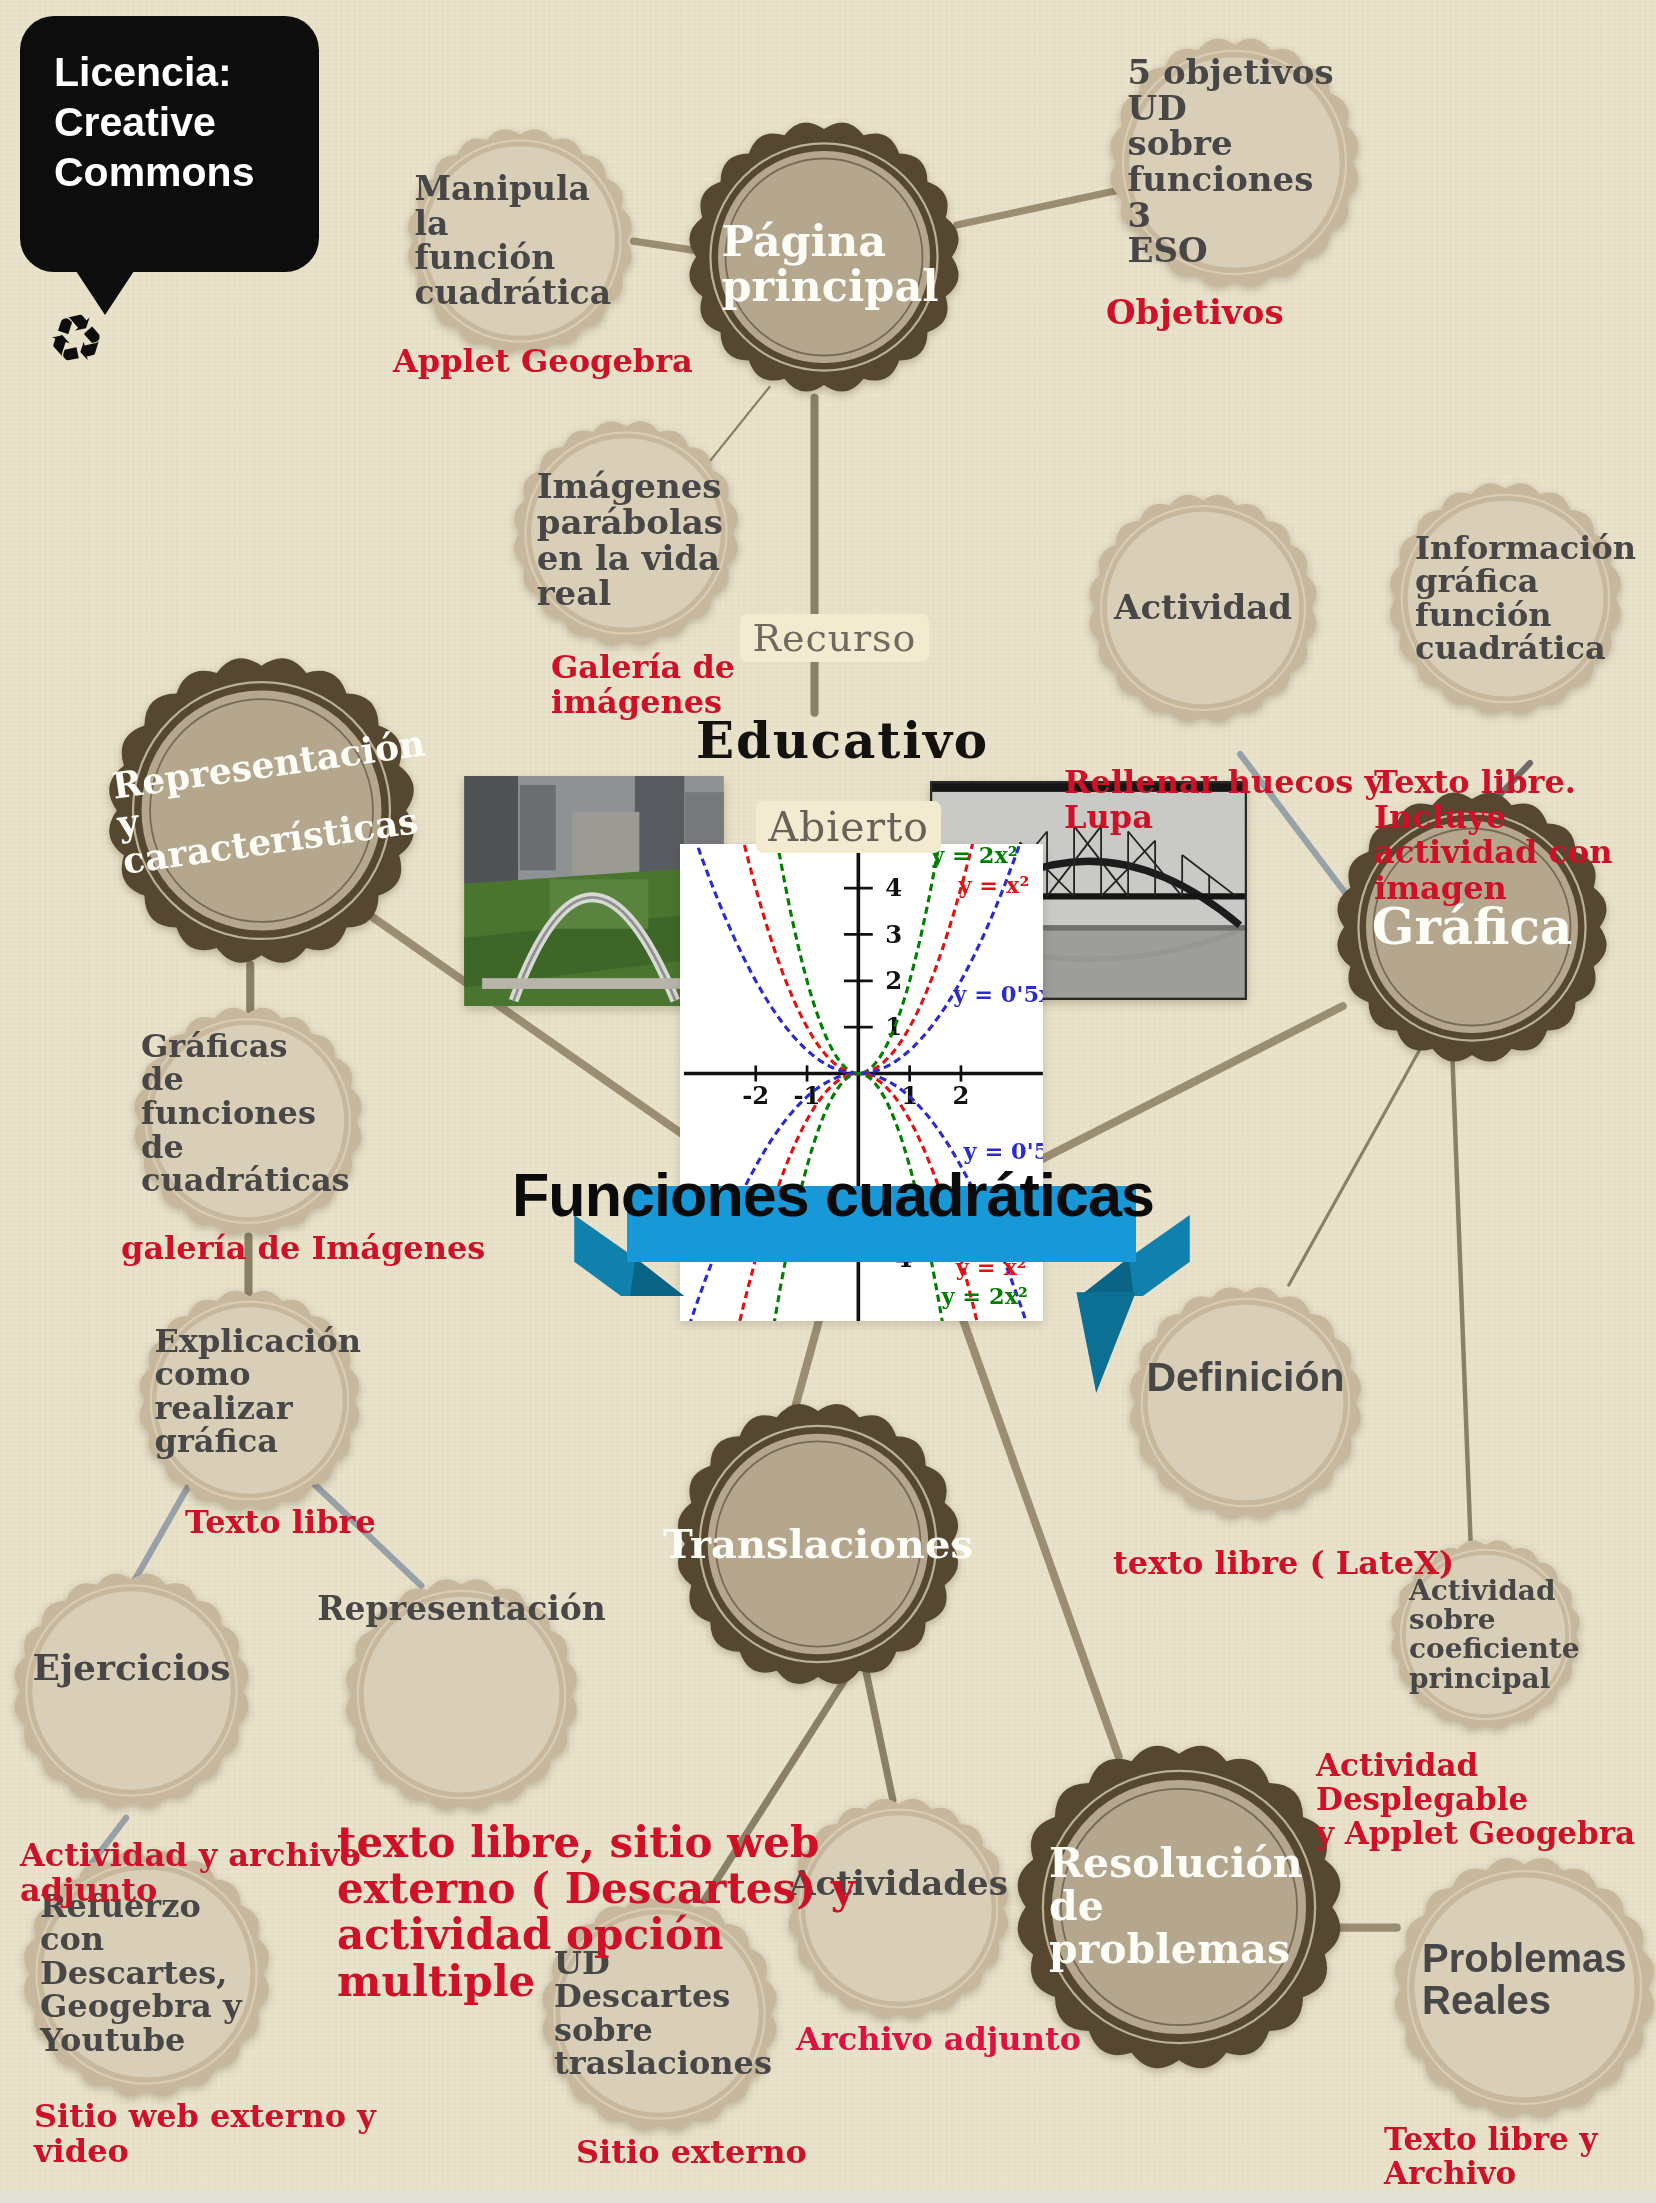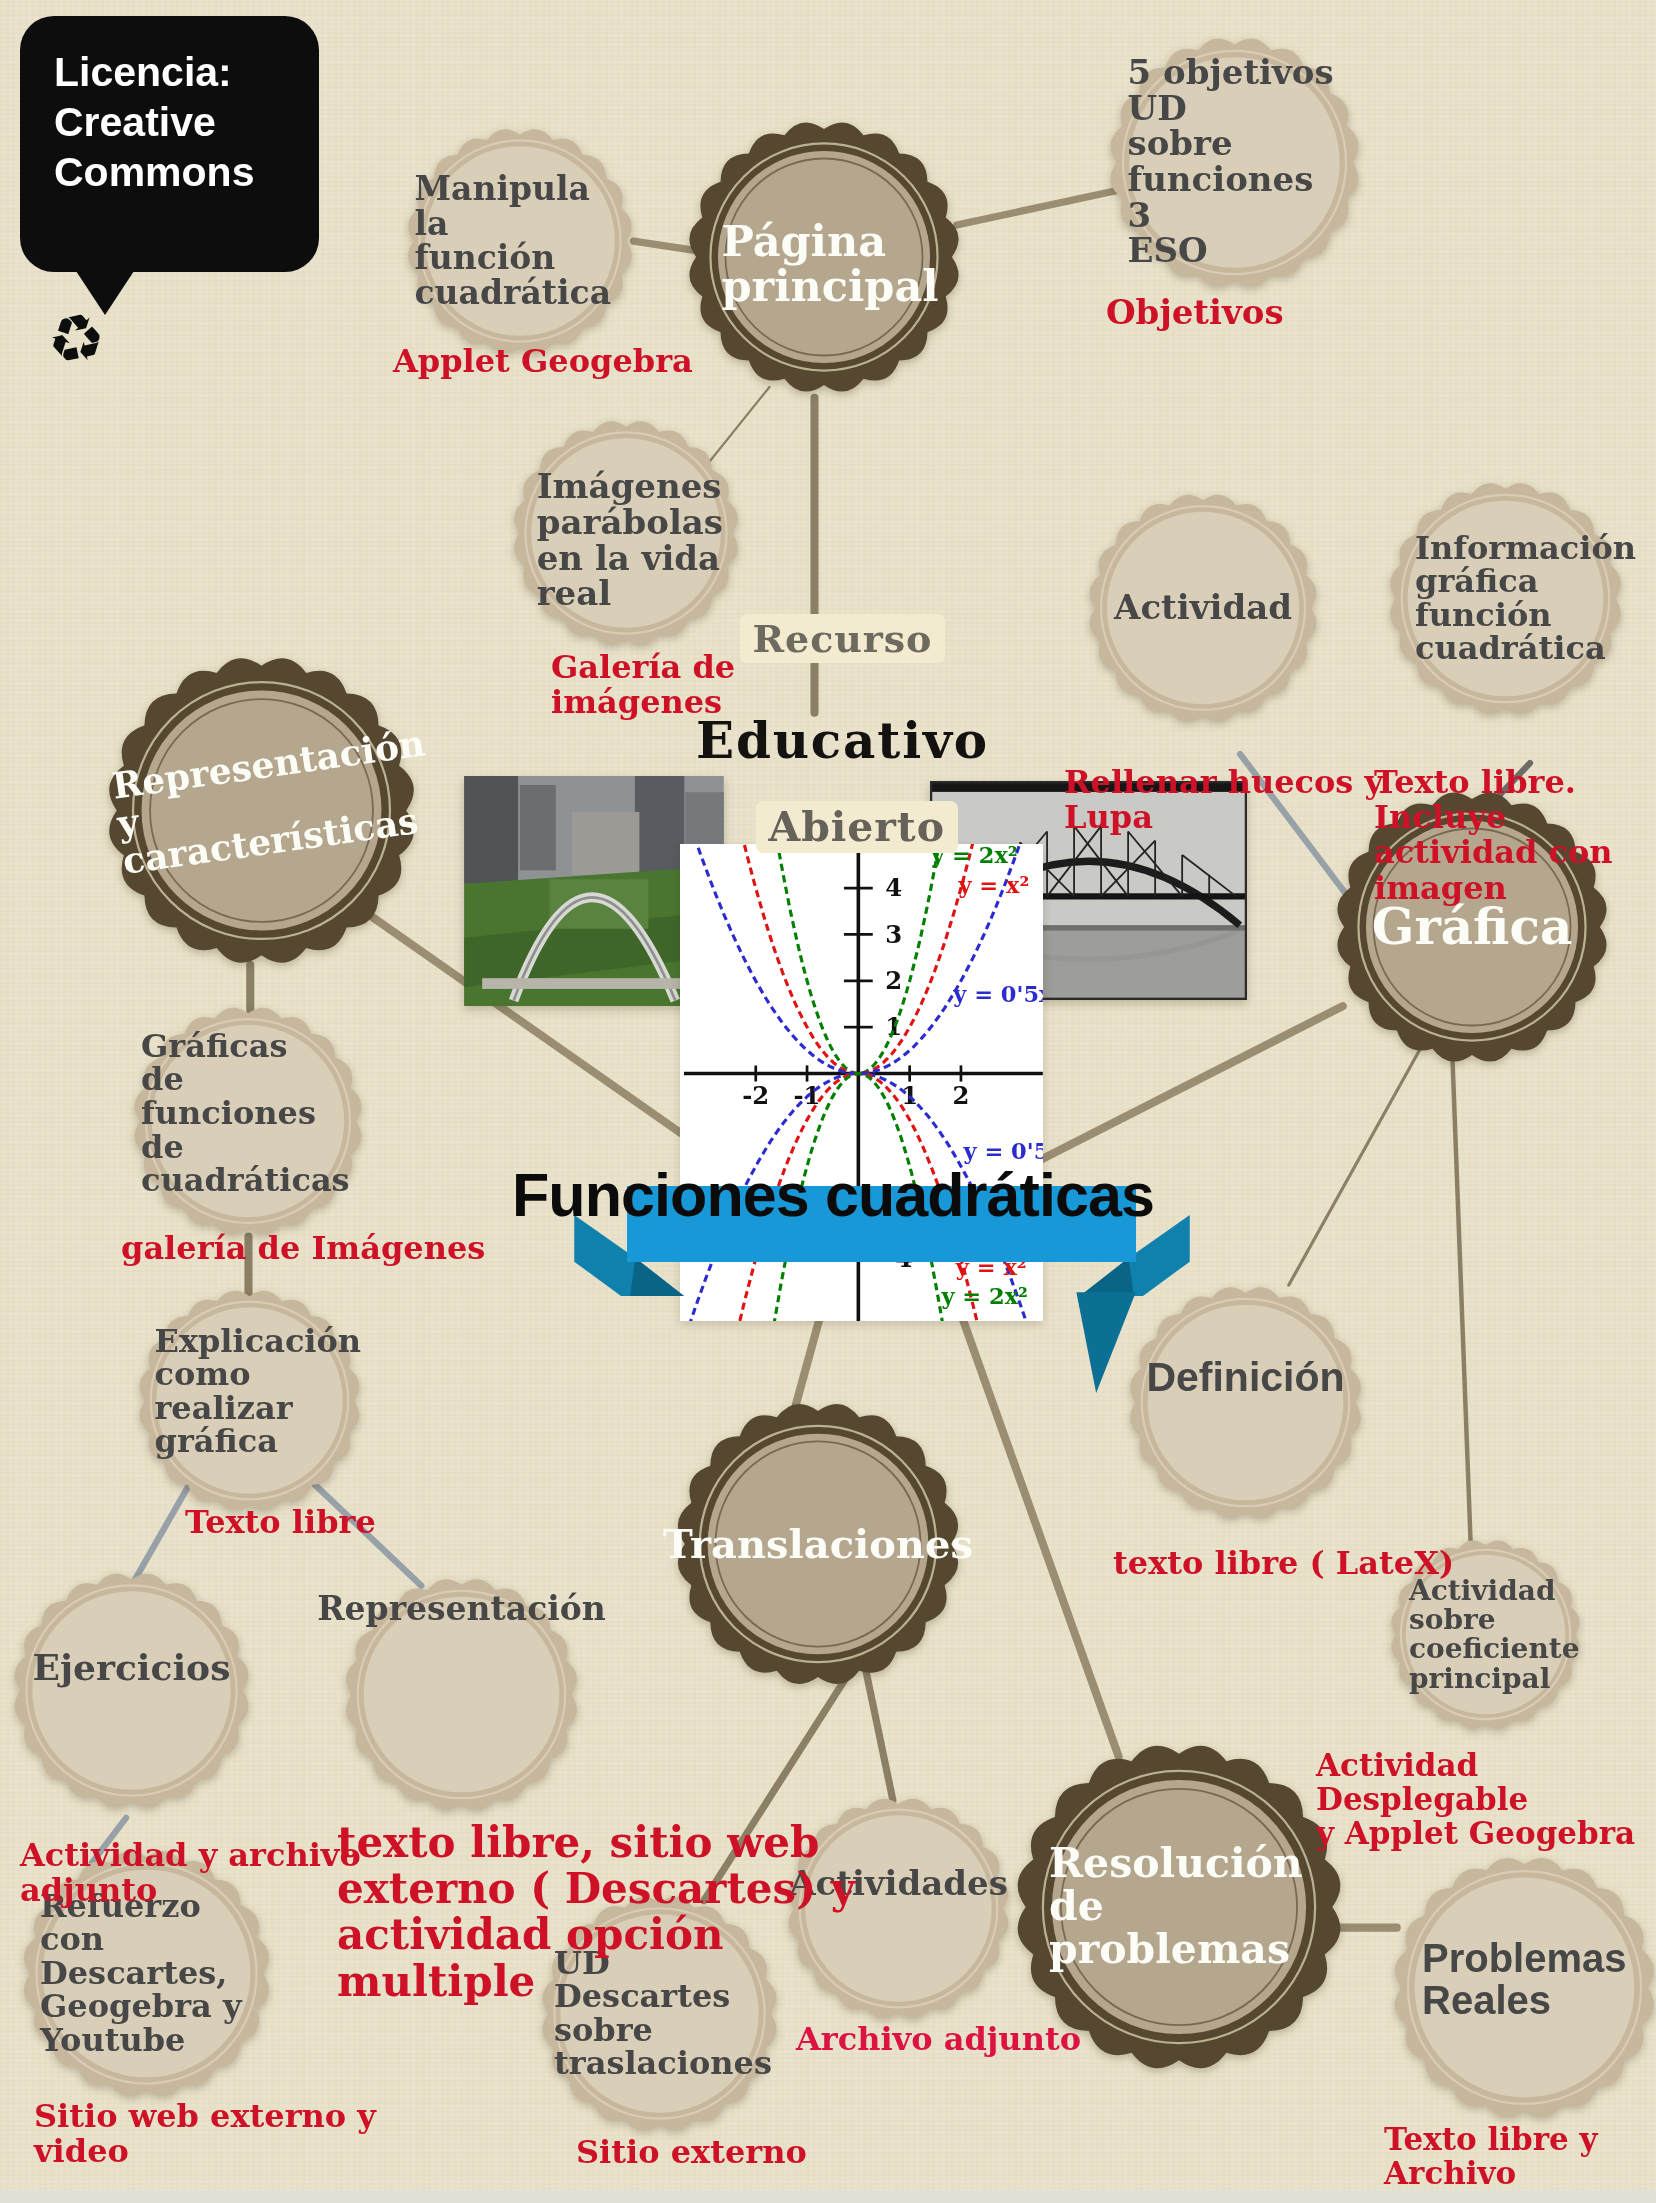--- a/index.html
+++ b/index.html
@@ -7,21 +7,21 @@
     background:#eae3cc;
     background-image:
       repeating-linear-gradient(0deg, rgba(175,160,125,.05) 0 1.8px, transparent 1.8px 4.5px),
       repeating-linear-gradient(90deg, rgba(175,160,125,.04) 0 2.7px, transparent 2.7px 6.3px);
     font-family:"DejaVu Serif", serif;}
   svg{display:block;}
   .abs{position:absolute;}
   #lines-svg{position:absolute;left:0;top:0;z-index:1;}
   .photo{position:absolute;z-index:2;box-shadow:0 3.6px 9px rgba(60,45,20,.25);}
   #plot-box{position:absolute;z-index:2;background:#ffffff;box-shadow:0 3.6px 9px rgba(60,45,20,.2);}
-  .hl-label{position:absolute;z-index:2;color:#6e6a60;font-weight:700;
+  .hl-label{position:absolute;z-index:2;color:#6e6a60;font-weight:400;
     background:#f2ebd0;border-radius:7.2px;padding:1.8px 12.6px;letter-spacing:0.9px;}
   .big-label{position:absolute;z-index:2;color:#141210;font-weight:700;letter-spacing:1.8px;}
   #banner{position:absolute;z-index:3;left:0;top:0;width:1656px;height:2203px;pointer-events:none;}
   #banner-band{position:absolute;background:#1898d6;}
   #banner-title{position:absolute;font-family:"Liberation Sans", sans-serif;font-weight:800;
     color:#0b0b0b;text-align:center;letter-spacing:-0.9px;white-space:nowrap;}
   #license{position:absolute;z-index:4;background:#0d0d0d;border-radius:34px;color:#ffffff;}
   #license .lic-text{white-space:pre-line;font-family:"Liberation Sans", sans-serif;
     font-weight:700;font-size:41px;line-height:1.22;padding:31px 18px 0 34px;}
   #license-tail{position:absolute;z-index:4;width:0;height:0;

